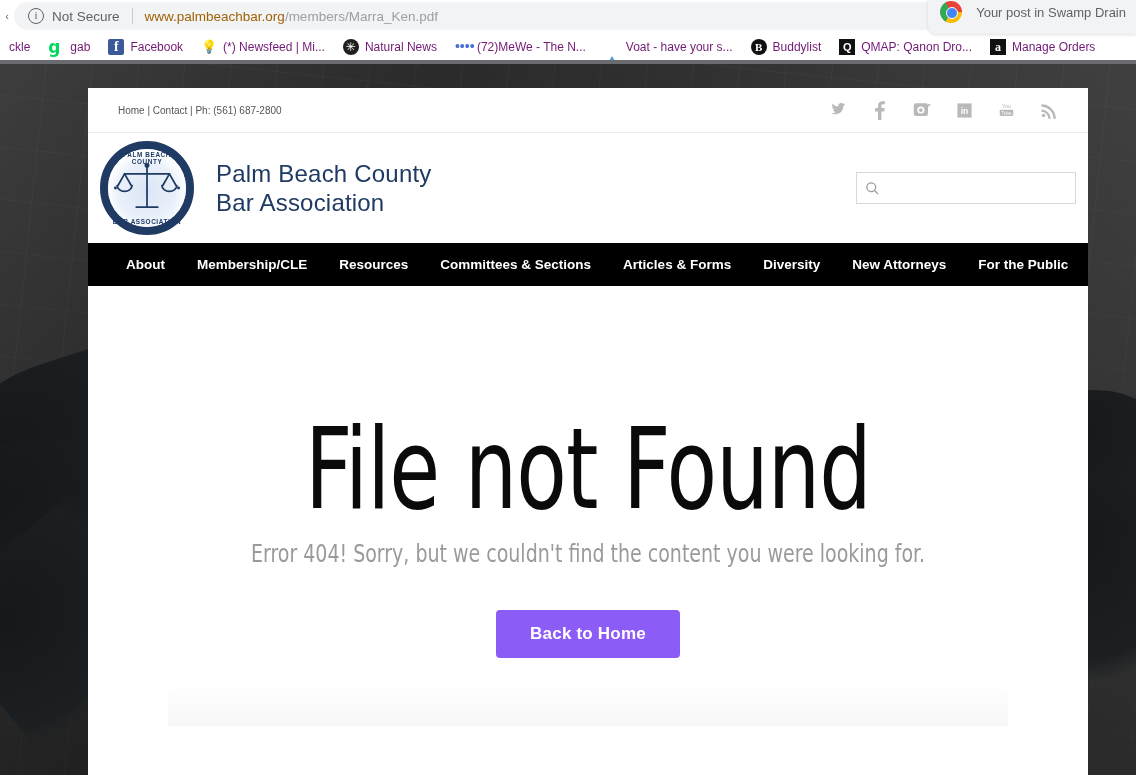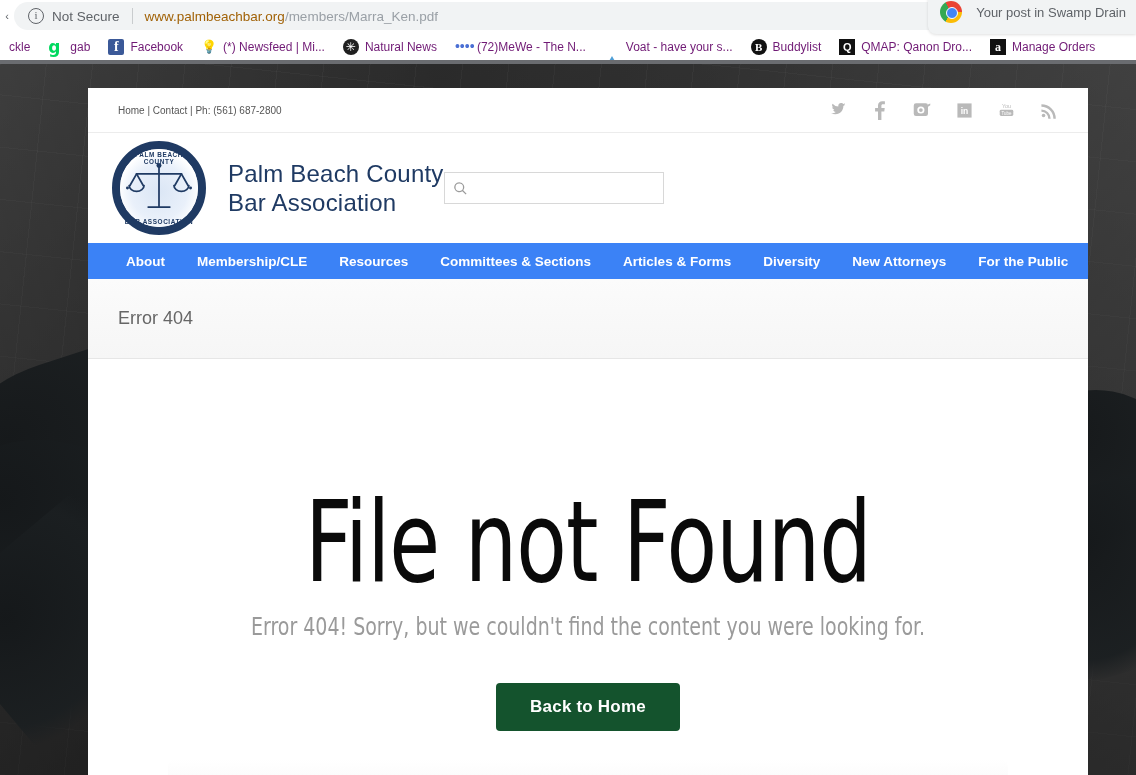--- a/index.html
+++ b/index.html
@@ -214,21 +214,22 @@
   .soc {
     color: #b4b4b4; width: 20px; height: 20px;
     display: flex; align-items: center; justify-content: center;
   }
   .soc svg { fill: #b9b9b9; }
 
   
   .brandrow {
     height: 110px;
     display: flex; align-items: center;
-    padding: 0 24px;
+    justify-content: space-between;
+    padding: 0 12px;
   }
   .brand { display: flex; align-items: center; gap: 22px; }
   .seal {
     width: 94px; height: 94px; border-radius: 50%;
     position: relative;
     background: #ffffff;
     border: 8px solid #1f3a63;
     flex: 0 0 auto;
   }
   .seal .inner {
@@ -260,22 +261,22 @@
   .searchbox svg { fill: #9b9b9b; flex: 0 0 auto; }
   .searchbox input {
     border: 0; outline: 0; width: 100%;
     font-size: 13px; margin-left: 8px;
     font-family: "Liberation Sans", sans-serif;
     color: #444;
   }
 
   
   .mainnav {
-    background: #3b82f6;
-    height: 36px;
+    background: #000000;
+    height: 43px;
     display: flex; align-items: center;
     padding: 0 22px;
   }
   .mainnav a {
     color: #fff; text-decoration: none;
     font-size: 13.5px; font-weight: bold;
     padding: 0 16px;
     white-space: nowrap;
     font-family: "Liberation Sans", sans-serif;
   }
@@ -310,21 +311,21 @@
     margin-top: 18px;
     font-family: "DejaVu Sans Condensed", "Liberation Sans Narrow", "Liberation Sans", sans-serif;
     font-size: 24px;
     color: #9a9a9a;
     font-weight: 400;
     transform: scaleX(.88);
   }
   .btnwrap { margin-top: 42px; }
   .btn-home {
     display: inline-block;
-    background: #14532d;
+    background: #8b5cf6;
     color: #ffffff;
     border: 0;
     border-radius: 4px;
     padding: 14px 34px;
     font-size: 17px;
     font-weight: bold;
     font-family: "Liberation Sans", sans-serif;
     cursor: pointer;
     letter-spacing: .2px;
   }
@@ -430,23 +431,20 @@
       <a href="#">About</a>
       <a href="#">Membership/CLE</a>
       <a href="#">Resources</a>
       <a href="#">Committees &amp; Sections</a>
       <a href="#">Articles &amp; Forms</a>
       <a href="#">Diversity</a>
       <a href="#">New Attorneys</a>
       <a href="#">For the Public</a>
     </nav>
 
-    <div class="pagebar">
-      <div class="pagebar-title">Error 404</div>
-    </div>
 
     <div class="content">
       <div class="bigtitle">File not Found</div>
       <div class="subtitle">Error 404! Sorry, but we couldn't find the content you were looking for.</div>
       <div class="btnwrap">
         <button class="btn-home">Back to Home</button>
       </div>
       <div class="footer-hint"></div>
     </div>
 

